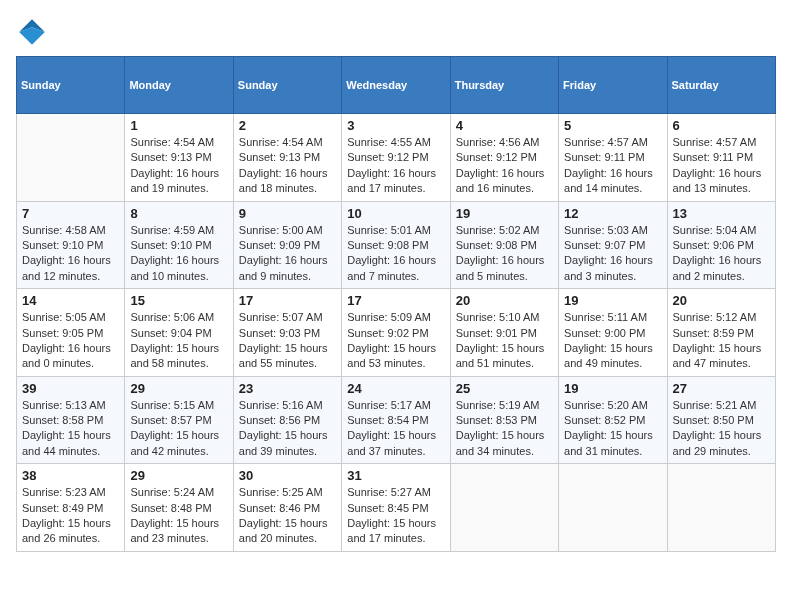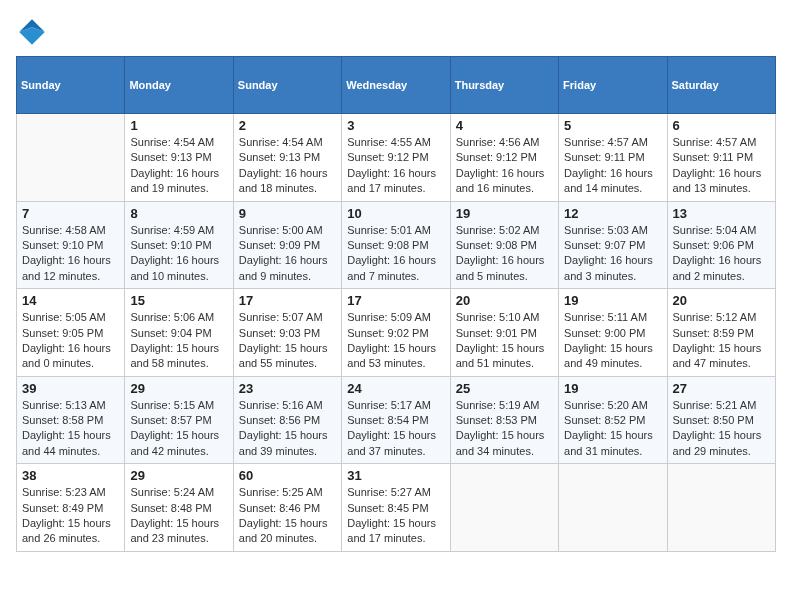--- a/index.html
+++ b/index.html
@@ -240,21 +240,21 @@
       <tr>
         <td>
           <span class="day-number">38</span>
           <div class="day-info">Sunrise: 5:23 AM<br>Sunset: 8:49 PM<br>Daylight: 15 hours and 26 minutes.</div>
         </td>
         <td>
           <span class="day-number">29</span>
           <div class="day-info">Sunrise: 5:24 AM<br>Sunset: 8:48 PM<br>Daylight: 15 hours and 23 minutes.</div>
         </td>
         <td>
-          <span class="day-number">60</span>
+          <span class="day-number">30</span>
           <div class="day-info">Sunrise: 5:25 AM<br>Sunset: 8:46 PM<br>Daylight: 15 hours and 20 minutes.</div>
         </td>
         <td>
           <span class="day-number">31</span>
           <div class="day-info">Sunrise: 5:27 AM<br>Sunset: 8:45 PM<br>Daylight: 15 hours and 17 minutes.</div>
         </td>
         <td class="empty"></td>
         <td class="empty"></td>
         <td class="empty"></td>
       </tr>

